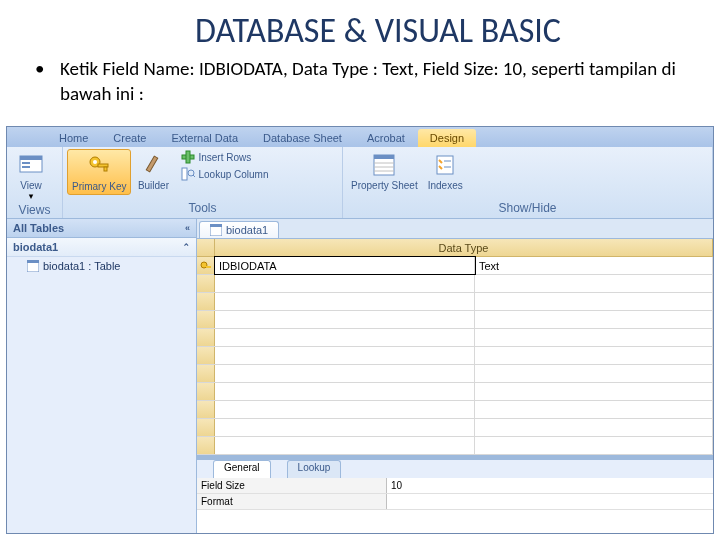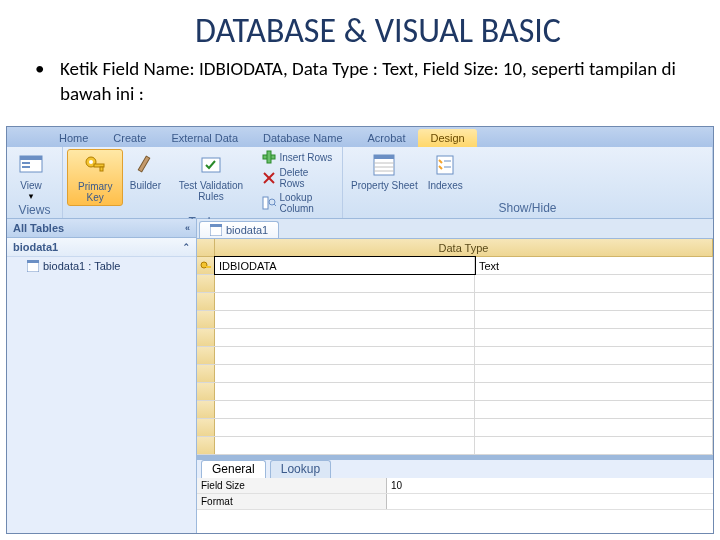--- a/index.html
+++ b/index.html
@@ -36,21 +36,21 @@
   .gridhead .col { border-right: 1px solid #d0b56a; text-align: center; font-size: 11px; color: #5a4a1a; line-height: 18px; }
   .col-fn { width: 260px; }
   .col-dt { flex: 1; }
   .gridrow { display: flex; height: 18px; border-bottom: 1px solid #d8d8d8; }
   .gridrow .rowhead { width: 18px; background: linear-gradient(#f6e6b8,#eed693); border-right: 1px solid #d0b56a; display: flex; align-items: center; justify-content: center; }
   .gridrow .cell { border-right: 1px solid #d8d8d8; padding: 0 4px; font-size: 11px; line-height: 18px; }
   .gridrow .cell.active { background: #fff; outline: 1px solid #000; }
   .propsplitter { height: 4px; background: #9db9dc; }
   .proparea { border-top: 1px solid #9db9dc; }
   .proptabs { display: flex; height: 18px; background: #e6eefb; }
-  .proptab { padding: 1px 10px; border: 1px solid #9db9dc; border-bottom: none; background: #fff; font-size: 12px; margin-left: 4px; border-radius: 3px 3px 0 0; cursor: default; }
+  .proptab { padding: 1px 10px; border: 1px solid #9db9dc; border-bottom: none; background: #fff; font-size: 10px; margin-left: 16px; border-radius: 3px 3px 0 0; cursor: default; }
   .proptab.inactive { background: #dbe7f6; color: #3b5a8b; }
   .proplist { background: #fff; }
   .proprow { display: flex; height: 16px; border-bottom: 1px solid #e0e0e0; font-size: 10px; }
   .proprow .pname { width: 190px; padding: 0 4px; border-right: 1px solid #c0c0c0; line-height: 16px; background:#f4f4f4; }
   .proprow .pval { flex: 1; padding: 0 4px; line-height: 16px; }
   .chev { font-size: 9px; }
   
   svg { display: block; }
 </style>
 </head>
@@ -58,21 +58,21 @@
 <div class="slide">
   <div class="title">DATABASE &amp; VISUAL BASIC</div>
   <div class="bullet">Ketik Field Name: IDBIODATA, Data Type : Text, Field Size: 10, seperti tampilan di bawah ini :</div>
 
   <div class="app">
 
     <div class="tabstrip">
       <div class="tab">Home</div>
       <div class="tab">Create</div>
       <div class="tab">External Data</div>
-      <div class="tab">Database Name</div>
+      <div class="tab">Database Sheet</div>
       <div class="tab">Acrobat</div>
       <div class="tab active">Design</div>
     </div>
 
     <div class="ribbon">
       <div class="rgroup" style="width:56px">
         <div class="rgroup-body">
           <div class="rbtn">
             <span class="ic">
               <svg width="26" height="26">
@@ -103,53 +103,34 @@
             <span class="lbl">Primary
 Key</span>
           </div>
           <div class="rbtn">
             <span class="ic">
               <svg width="26" height="26">
                   <rect x="10" y="4" width="4" height="16" fill="#c49a6c" stroke="#7a5a30" transform="rotate(30 12 12)"></rect>
                 </svg>
             </span>
             <span class="lbl">Builder</span>
-          </div>
-          <div class="rbtn">
-            <span class="ic">
-              <svg width="26" height="26">
-                  <rect x="4" y="6" width="18" height="14" fill="#fff" stroke="#6b8fc4"></rect>
-                  <path d="M8 13 l3 3 l6 -7" stroke="#2a8a2a" stroke-width="2" fill="none"></path>
-                </svg>
-            </span>
-            <span class="lbl">Test Validation
-Rules</span>
           </div>
           <div class="vstack" style="margin-left:4px">
             <div class="rsmall">
               <span class="sic">
                   <svg width="14" height="14">
                     <rect x="1" y="5" width="12" height="4" fill="#6bbf6b" stroke="#2a8a2a"></rect>
                     <rect x="5" y="1" width="4" height="12" fill="#6bbf6b" stroke="#2a8a2a"></rect>
                   </svg>
                 </span>
               <span>Insert Rows</span>
             </div>
             <div class="rsmall">
               <span class="sic">
                   <svg width="14" height="14">
-                    <line x1="2" y1="2" x2="12" y2="12" stroke="#c02020" stroke-width="2"></line>
-                    <line x1="12" y1="2" x2="2" y2="12" stroke="#c02020" stroke-width="2"></line>
-                  </svg>
-                </span>
-              <span>Delete Rows</span>
-            </div>
-            <div class="rsmall">
-              <span class="sic">
-                  <svg width="14" height="14">
                     <rect x="1" y="1" width="5" height="12" fill="#fff" stroke="#6b8fc4"></rect>
                     <circle cx="10" cy="6" r="3" fill="none" stroke="#6b8fc4"></circle>
                     <line x1="12" y1="8" x2="14" y2="10" stroke="#6b8fc4"></line>
                   </svg>
                 </span>
               <span>Lookup Column</span>
             </div>
           </div>
         </div>
         <div class="rgroup-label">Tools</div>

